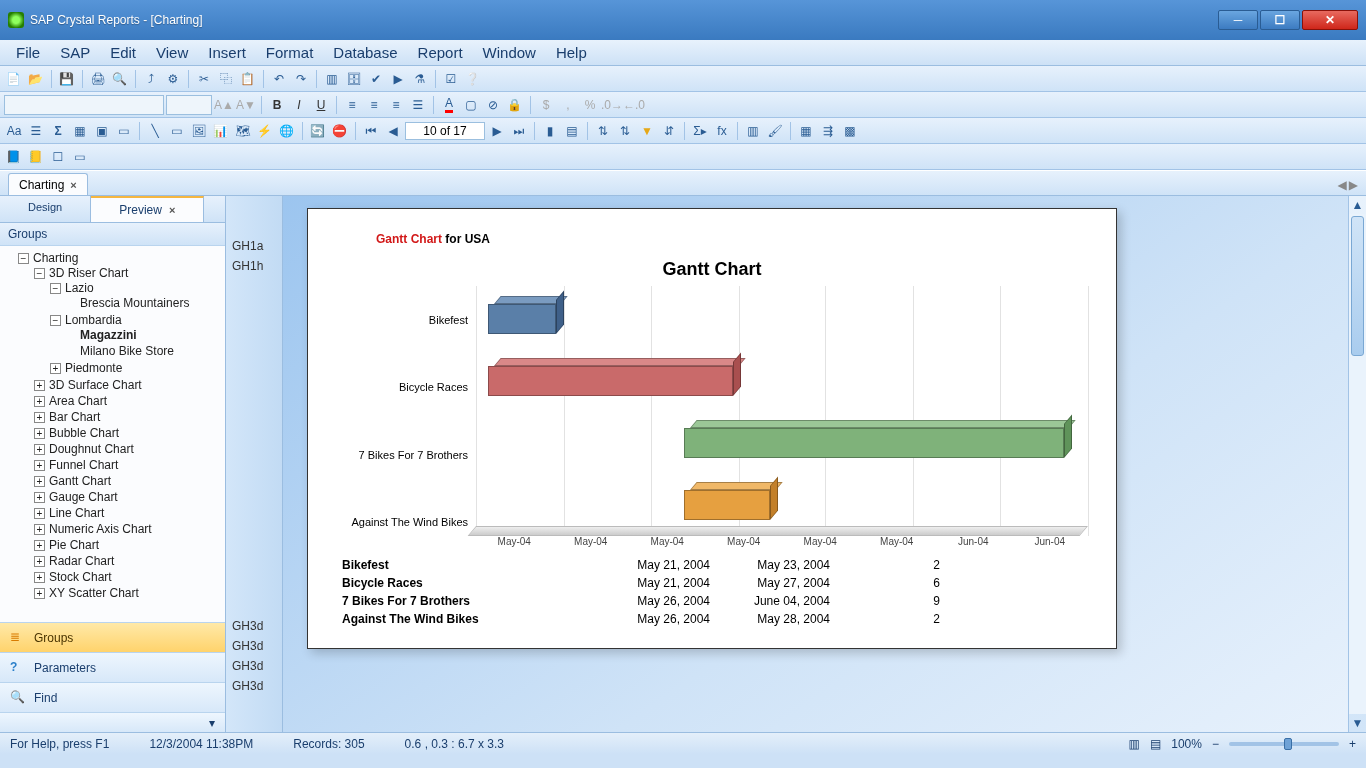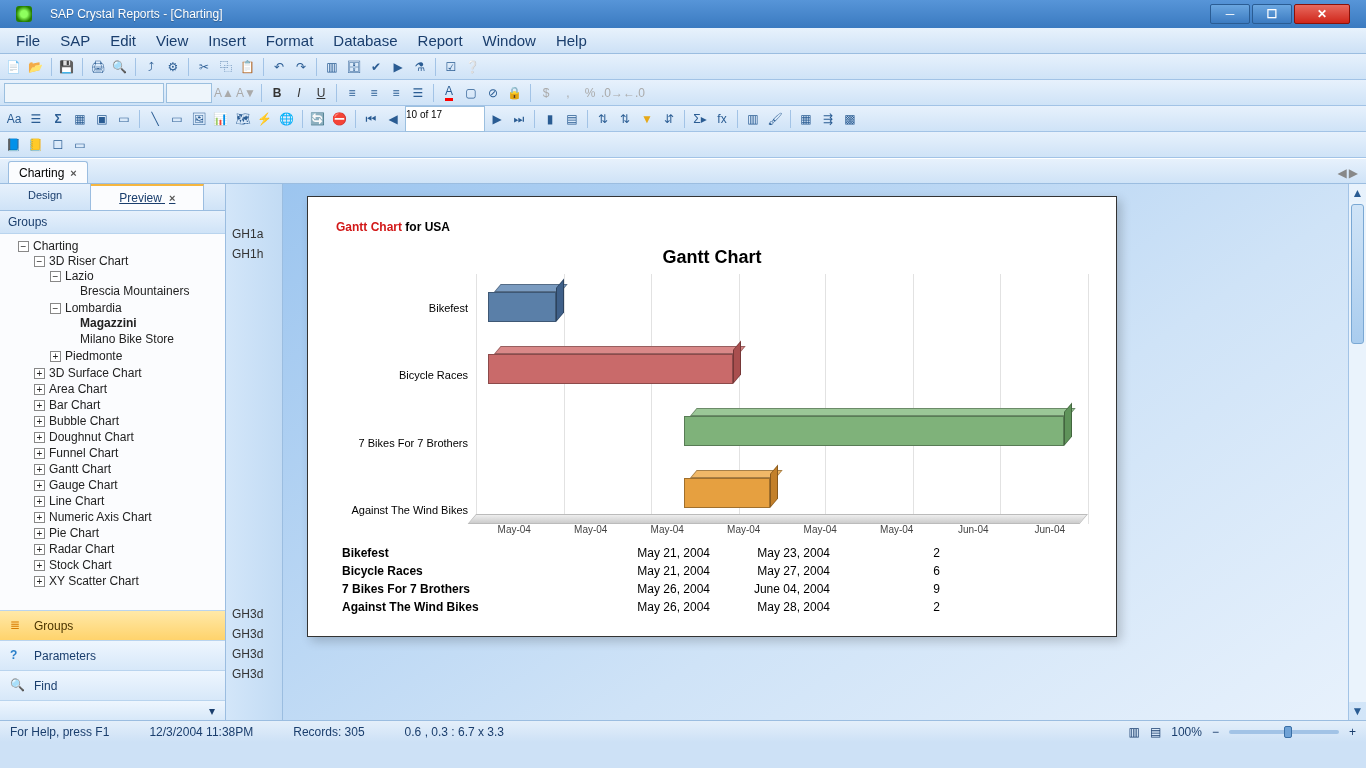--- a/index.html
+++ b/index.html
@@ -1,69 +1,69 @@
 <!DOCTYPE html>
 <html><head>
 <meta charset="utf-8">
 <style>
 * { margin:0; padding:0; box-sizing:border-box; font-family:"Segoe UI",Tahoma,sans-serif; font-size:12px; }
 body { background:#cde1f6; overflow:hidden; width:1366px; height:768px; }
 
 
-.titlebar { height:28px; background:linear-gradient(#5795d8,#3a7ac0); color:#fff; display:flex; align-items:center; padding:0 16px;gap:12px; }
+.titlebar { height:40px; background:linear-gradient(#5795d8,#3a7ac0); color:#fff; display:flex; align-items:center; padding:0 8px; }
 .titlebar .logo { width:16px; height:16px; background:radial-gradient(circle,#8eff5e 30%,#267f00 70%); border-radius:3px; margin-right:6px; }
 .titlebar .title { font-size:12px; text-shadow:0 1px 1px rgba(0,0,0,.3); }
 .winbtns { margin-left:auto; display:flex; gap:2px; }
 .winbtn { width:40px; height:20px; background:linear-gradient(#6aa6e0,#3c7bc1); border:1px solid #2a5c93; border-radius:2px; color:#fff; display:flex; align-items:center; justify-content:center; font-weight:bold; font-size:12px; }
 .winbtn.close { background:linear-gradient(#e86a5f,#cf261a); border-color:#8a1109; width:56px; }
 
 
 .menubar { height:26px; background:linear-gradient(#e8f2fc,#cde1f6); display:flex; align-items:center; padding:0 6px; border-bottom:1px solid #9bbde0; }
 .menubar span { padding:4px 10px; color:#1a3e6d; font-size:15px; cursor:default; }
 
 
 .toolstrip { background:linear-gradient(#e7f1fc,#cfe3f7); border-bottom:1px solid #a2c3e6; display:flex; align-items:center; padding:2px 4px; height:26px; gap:2px; }
 .toolbtn { width:20px; height:20px; border:1px solid transparent; border-radius:3px; display:flex; align-items:center; justify-content:center; font-size:12px; color:#2a5c93; }
 .sep { width:1px; height:18px; background:#a2c3e6; margin:0 3px; }
 .dropdown { height:20px; border:1px solid #9bbfdf; background:#fff; display:flex; align-items:center; padding:0 4px; color:#555; font-size:11px; }
 .dropdown.disabled { background:#eef5fb; color:#aaa; }
 
 
-.pagebox { width:80px; height:26px; background:#fff; border:1px solid #9bbfdf; font-size:10px; line-height:16px; }
+.pagebox { width:80px; height:18px; background:#fff; border:1px solid #9bbfdf; text-align:center; font-size:12px; line-height:16px; }
 
 
 .doctabstrip { height:26px; background:linear-gradient(#e7f1fc,#cfe3f7); border-top:1px solid #fff; border-bottom:1px solid #9bbde0; display:flex; align-items:flex-end; padding:0 8px; gap:4px; }
 .doctab { background:#fbfcfe; border:1px solid #9bbde0; border-bottom:none; padding:4px 10px 3px; border-radius:3px 3px 0 0; font-size:11px; display:flex; align-items:center; gap:6px; }
 .closex { color:#555; font-weight:bold; font-size:11px; }
 .navarrows { margin-left:auto; display:flex; gap:2px; color:#888; font-size:12px; padding-bottom:3px; }
 
 
 .workspace { display:flex; height:calc(768px - 28px - 26px - 26px - 26px - 26px - 26px - 26px - 26px - 22px); }
 .leftpanel { width:226px; display:flex; flex-direction:column; border-right:1px solid #9bbde0; background:#f0f7ff; }
 .viewtabs { display:flex; background:linear-gradient(#e7f1fc,#cfe3f7); border-bottom:1px solid #9bbde0; }
 .viewtab { padding:5px 28px; font-size:11px; color:#1a3e6d; border-right:1px solid #9bbde0; }
-.viewtab.active { background:#fbfcfe; border-top:2px solid #f5b640;text-decoration:underline; }
+.viewtab.active { background:#fbfcfe; border-top:2px solid #f5b640; }
 .groups-hdr { padding:4px 8px; background:linear-gradient(#e7f1fc,#cfe3f7); color:#1a3e6d; font-size:12px; border-bottom:1px solid #b9d4ee; }
 .tree { flex:1; background:#fbfcfe; padding:4px 2px; overflow:auto; font-size:12px; color:#222; }
 .tree ul { list-style:none; padding-left:16px; }
 .tree li { padding:1px 0; white-space:nowrap; }
 .tree .pm { display:inline-block; width:11px; height:11px; border:1px solid #888; text-align:center; line-height:9px; font-size:10px; margin-right:4px; background:#fff; }
 .bottomstack { }
 .stackbtn { height:30px; display:flex; align-items:center; gap:8px; padding:0 10px; border-top:1px solid #b9d4ee; background:linear-gradient(#eef6fe,#d7e8f9); color:#1a3e6d; font-size:12px; }
 .stackbtn.selected { background:linear-gradient(#ffe9a8,#ffd36c); color:#4a3400; }
 .stackbtn .icon { width:16px; height:16px; display:inline-block; }
 
 
 .sectioncol { width:56px; background:linear-gradient(to right,#d3e6f9,#c2dbf4); color:#333; font-size:11px; padding-top:40px; }
 .sectioncol div { padding:3px 6px; }
 
 
 .canvas { flex:1; background:linear-gradient(145deg,#9cc5ef 0%,#cfe3f7 60%,#e7f1fc 100%); position:relative; overflow:auto; border-left:1px solid #9bbde0; }
 .page { position:absolute; left:24px; top:12px; width:810px; background:#fff; border:1px solid #333; box-shadow:4px 4px 10px rgba(0,0,0,.2); padding:20px 28px; }
-.page h1 { font-size:16px; font-weight:bold; color:#000; }
+.page h1 { font-size:16px; font-weight:bold; color:#000;margin-left:40px; }
 .page h1 .red { color:#d21818; }
 .chart-title { text-align:center; font-size:18px; font-weight:bold; margin:12px 0 6px; }
 
 
 .gantt { display:flex; height:270px; }
 .gantt-labels { width:140px; display:flex; flex-direction:column; }
 .gantt-labels div { flex:1; display:flex; align-items:center; justify-content:flex-end; padding-right:8px; font-size:11px; }
 .gantt-plot { flex:1; position:relative; }
 .plot-bg { position:absolute; left:0; top:0; right:0; bottom:20px; }
 .gridcol { position:absolute; top:0; bottom:0; border-left:1px solid #e2e2e2; }

